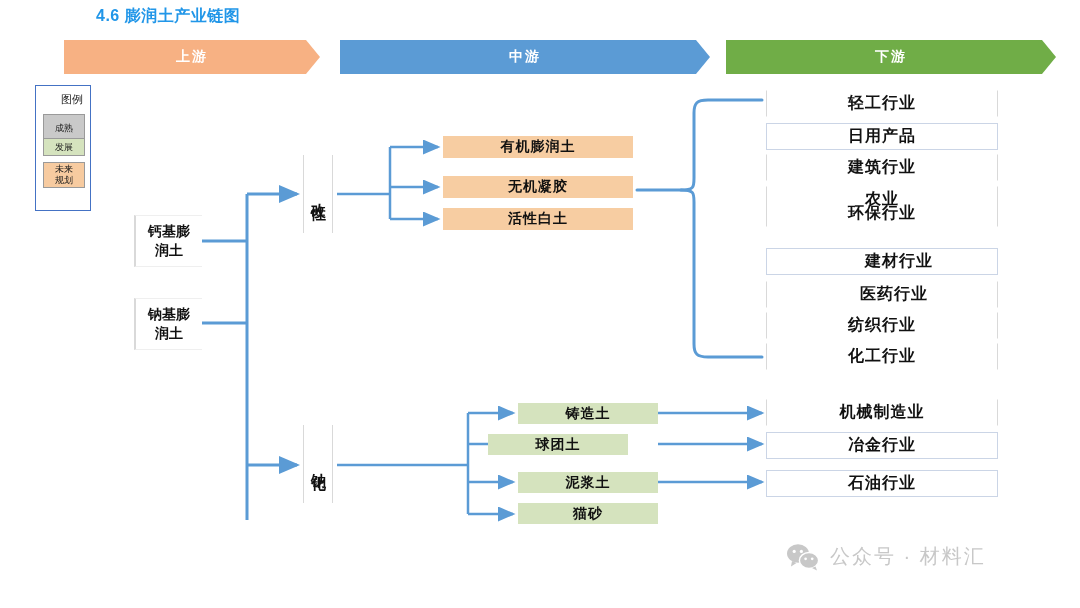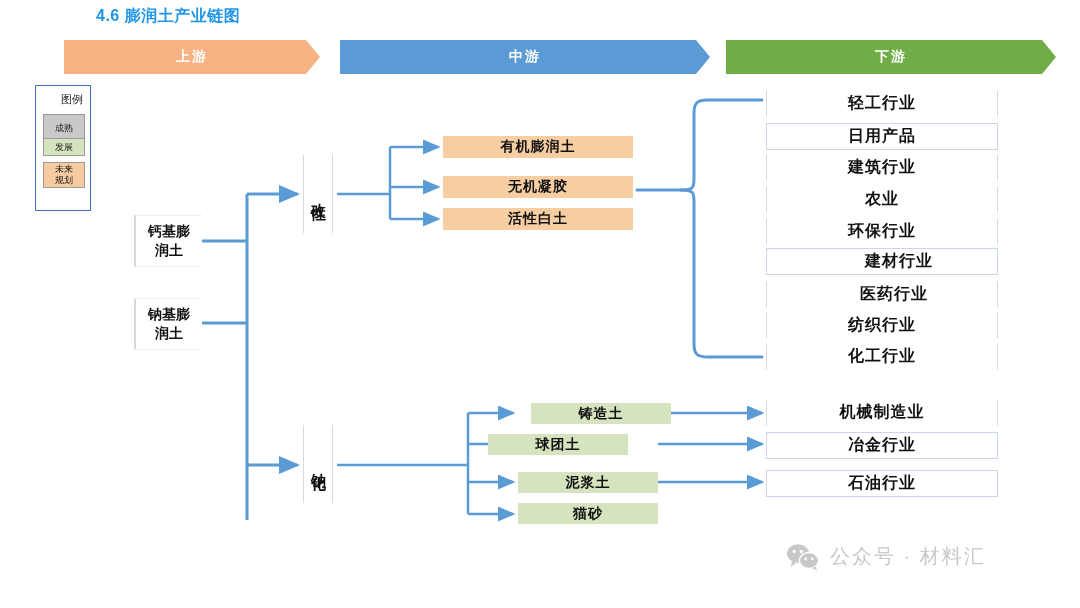--- a/index.html
+++ b/index.html
@@ -88,40 +88,40 @@
   .prod{
     display:flex;align-items:center;justify-content:center;
     font-size:14px;font-weight:bold;color:#111;
     letter-spacing:1px;
   }
   .prod-orange{background:#F7CDA2;}
   .prod-green{background:#D5E3BE;}
   #prod-0{left:443px;top:136px;width:190px;height:22px;}
   #prod-1{left:443px;top:176px;width:190px;height:22px;}
   #prod-2{left:443px;top:208px;width:190px;height:22px;}
-  #prod-3{left:518px;top:403px;width:140px;height:21px;margin-left:13px;}
+  #prod-3{left:518px;top:403px;width:140px;height:21px;}
   #prod-4{left:488px;top:434px;width:140px;height:21px;}
   #prod-5{left:518px;top:472px;width:140px;height:21px;}
   #prod-6{left:518px;top:503px;width:140px;height:21px;}
 
   
   .ind{
     left:766px;width:232px;height:27px;
     display:flex;align-items:center;justify-content:center;
     font-size:16px;font-weight:bold;color:#111;
     letter-spacing:1px;
     border:1px solid transparent;
   }
   .ind.bx{border:1px solid #CBD5E6;background:#ffffff;}
   .ind.sideonly{border-left:1px solid #D9D9D9;border-right:1px solid #D9D9D9;}
   #ind-0{top:90px;}
   #ind-1{top:123px;}
   #ind-2{top:154px;}
   #ind-3{top:186px;}
-  #ind-4{top:218px;align-items:center;}
+  #ind-4{top:200px;align-items:center;}
   #ind-5{top:248px;padding-left:34px;}
   #ind-6{top:281px;padding-left:24px;}
   #ind-7{top:312px;}
   #ind-8{top:343px;}
   #ind-9{top:399px;}
   #ind-10{top:432px;}
   #ind-11{top:470px;}
 
   
   #connectors{left:0;top:0;width:1080px;height:608px;}

